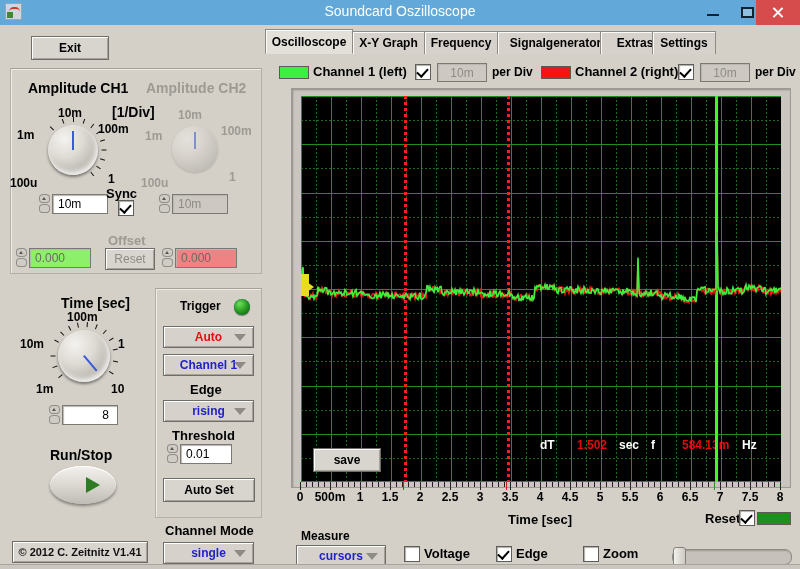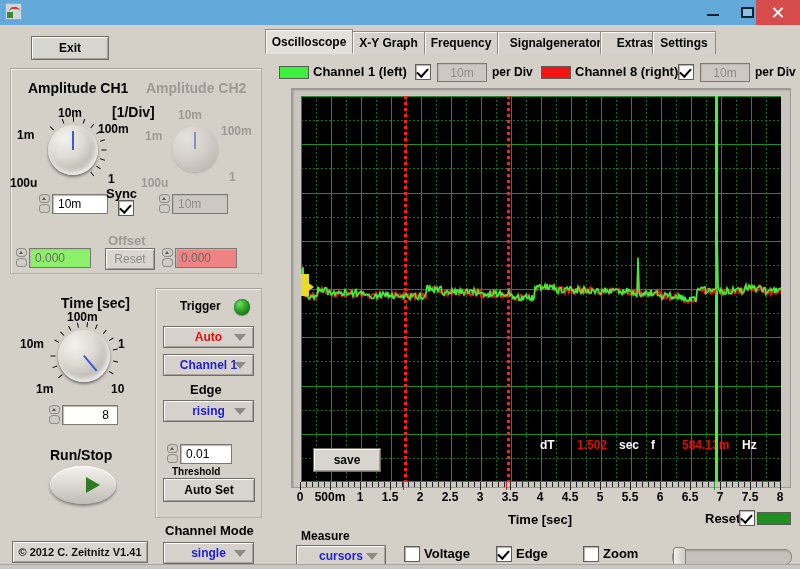--- a/index.html
+++ b/index.html
@@ -133,20 +133,21 @@
 </head>
 <body>
 
 <div id="app">
 
   <div class="titlebar">
     <div class="app-icon">
       <div class="g1"></div>
         <div class="g2"></div>
     </div>
+    <div class="title-text">Soundcard Oszilloscope</div>
     <div class="win-btn win-min">
         <i></i>
       </div>
     <div class="win-btn win-max">
         <i></i>
       </div>
     <div class="win-btn win-close">
         <i></i>
         <b></b>
       </div>
@@ -263,21 +264,21 @@
     <span>Channel 1</span>
     <span class="arr"></span>
   </div>
 
   <div class="lbl b" style="left:190px;top:382px;font-size:13px;">Edge</div>
   <div class="combo" style="left:163px;top:400px;width:89px;height:20px;color:#2222cc;">
     <span>rising</span>
     <span class="arr"></span>
   </div>
 
-  <div class="lbl b" style="left:172px;top:428px;font-size:10px;margin-top:38px;">Threshold</div>
+  <div class="lbl b" style="left:172px;top:428px;font-size:13px;">Threshold</div>
   <div class="spin" style="left:166px;top:444px;">
       <u></u>
       <s></s>
     </div>
   <div class="tfield" style="left:180px;top:444px;width:52px;height:20px;">0.01</div>
 
   <div class="btn3d" style="left:163px;top:478px;width:90px;height:22px;">Auto Set</div>
 
   <div class="lbl b" style="left:165px;top:523px;font-size:13px;">Channel Mode</div>
   <div class="combo" style="left:163px;top:542px;width:89px;height:20px;color:#2222cc;">
@@ -296,21 +297,21 @@
       <div class="tab" style="left: 387px; width: 64px;">Settings</div>
     </div>
 
   <div class="swatch" style="left:279px;top:66px;width:28px;height:11px;background:#3df03d;"></div>
   <div class="lbl b" style="left:313px;top:64px;font-size:13px;">Channel 1 (left)</div>
   <div class="cbox on" style="left:415px;top:64px;"></div>
   <div class="tfield dis" style="left:437px;top:63px;width:50px;height:19px;justify-content:center;padding:0;">10m</div>
   <div class="lbl b" style="left:492px;top:65px;font-size:12px;">per Div</div>
 
   <div class="swatch" style="left:541px;top:66px;width:28px;height:11px;background:#f41414;"></div>
-  <div class="lbl b" style="left:575px;top:64px;font-size:13px;">Channel 8 (right)</div>
+  <div class="lbl b" style="left:575px;top:64px;font-size:13px;">Channel 2 (right)</div>
   <div class="cbox on" style="left:678px;top:64px;"></div>
   <div class="tfield dis" style="left:700px;top:63px;width:50px;height:19px;justify-content:center;padding:0;">10m</div>
   <div class="lbl b" style="left:755px;top:65px;font-size:12px;">per Div</div>
 
   <div class="plotwrap">
     <div class="plot" id="plot">
         <div class="gl gh gmaj" style="top: 385px;"></div>
         <div class="gl gh gminh" style="top: 362px;"></div>
         <div class="gl gh gmaj" style="top: 338px;"></div>
         <div class="gl gh gminh" style="top: 314px;"></div>

